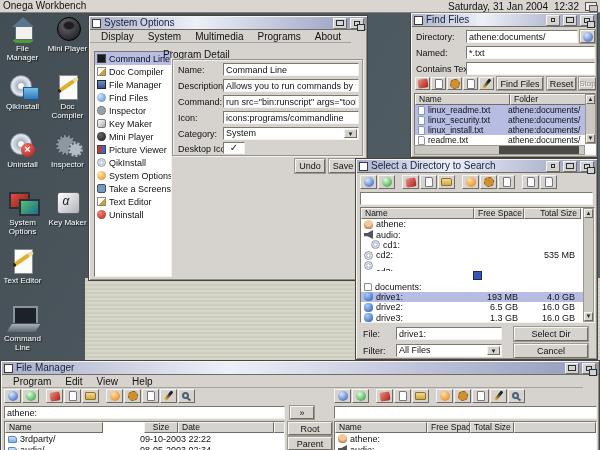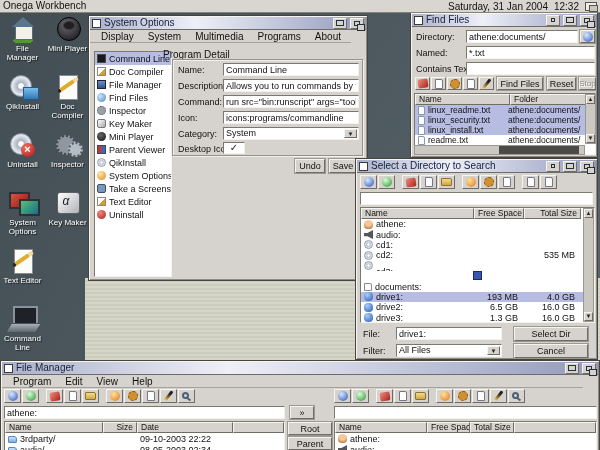--- a/index.html
+++ b/index.html
@@ -257,21 +257,21 @@
       <div class="row" style="height:13px; font-size:9px;">
         <span class="pi pi-key-small"></span>
         <span class="cell" style="flex:1;">Key Maker</span>
       </div>
       <div class="row" style="height:13px; font-size:9px;">
         <span class="pi pi-player-small"></span>
         <span class="cell" style="flex:1;">Mini Player</span>
       </div>
       <div class="row" style="height:13px; font-size:9px;">
         <span class="pi pi-picture"></span>
-        <span class="cell" style="flex:1;">Parent Viewer</span>
+        <span class="cell" style="flex:1;">Picture Viewer</span>
       </div>
       <div class="row" style="height:13px; font-size:9px;">
         <span class="pi pi-cd"></span>
         <span class="cell" style="flex:1;">QikInstall</span>
       </div>
       <div class="row" style="height:13px; font-size:9px;">
         <span class="pi pi-orange-ball"></span>
         <span class="cell" style="flex:1;">System Options</span>
       </div>
       <div class="row" style="height:13px; font-size:9px;">
@@ -457,21 +457,21 @@
         <span class="cell" style="width:97px;">athene:</span>
         <span class="cell r" style="width:50px;"></span>
         <span class="cell r" style="width:57px;"></span>
       </div>
       <div class="row" style="height:10.4px; font-size:9px;">
         <span class="pi pi-speaker" style="margin-left:3px;"></span>
         <span class="cell" style="width:97px;">audio:</span>
         <span class="cell r" style="width:50px;"></span>
         <span class="cell r" style="width:57px;"></span>
       </div>
-      <div class="row" style="height:10.4px; font-size:9px;">
+      <div class="row" style="height:10.4px; font-size:9px;padding-left:7px;">
         <span class="pi pi-cd" style="margin-left:3px;"></span>
         <span class="cell" style="width:97px;">cd1:</span>
         <span class="cell r" style="width:50px;"></span>
         <span class="cell r" style="width:57px;"></span>
       </div>
       <div class="row" style="height:10.4px; font-size:9px;">
         <span class="pi pi-cd" style="margin-left:3px;"></span>
         <span class="cell" style="width:97px;">cd2:</span>
         <span class="cell r" style="width:50px;"></span>
         <span class="cell r" style="width:57px;">535 MB</span>
@@ -614,21 +614,21 @@
 
   <input class="fld" style="left: 3px; top: 45px; width: 281px;" readonly="" value="athene:">
   <input class="fld" style="left: 333px; top: 45px; width: 263px;" readonly="" value="">
   <div class="btn" style="left:289px; top:45px; width:24px; height:13px;">»</div>
   <div class="btn" style="left:287px; top:61px; width:44px; height:13px;">Root</div>
   <div class="btn" style="left:287px; top:76px; width:44px; height:13px;">Parent</div>
 
   <div class="list" style="left:3px; top:60px; width:281px; height:34px;">
     <div class="hrow">
       <span class="hcell" style="width:98px;">Name</span>
-      <span class="hcell" style="width:34px; text-align:right;">Size</span>
+      <span class="hcell" style="width:34px; text-align:center;margin-left:41px;">Size</span>
       <span class="hcell" style="width:96px;">Date</span>
       <span class="hcell" style="width:51px;"></span>
     </div>
     <div class="row" style="height:11px; font-size:9px;">
         <span class="pi pi-folder-blue" style="margin-left:3px;"></span>
         <span class="cell" style="width:83px;">3rdparty/</span>
         <span class="cell r" style="width:34px;"></span>
         <span class="cell" style="width:96px; padding-left:3px;">09-10-2003 22:22</span>
       </div>
       <div class="row" style="height:11px; font-size:9px;">

